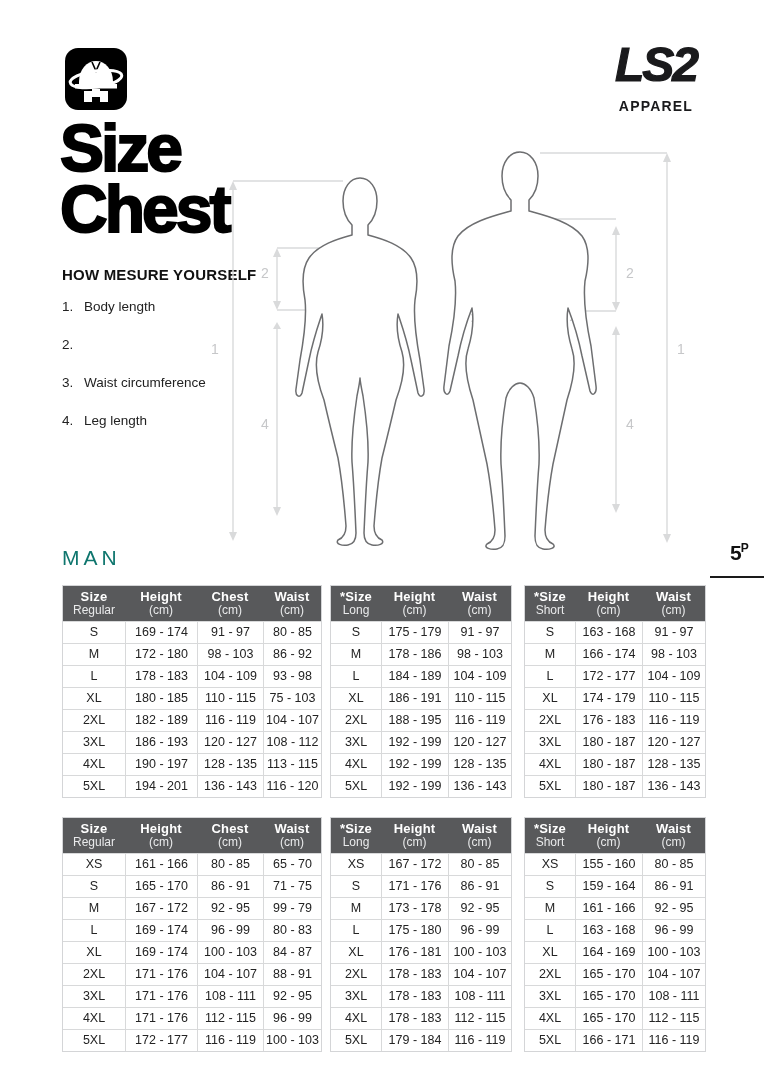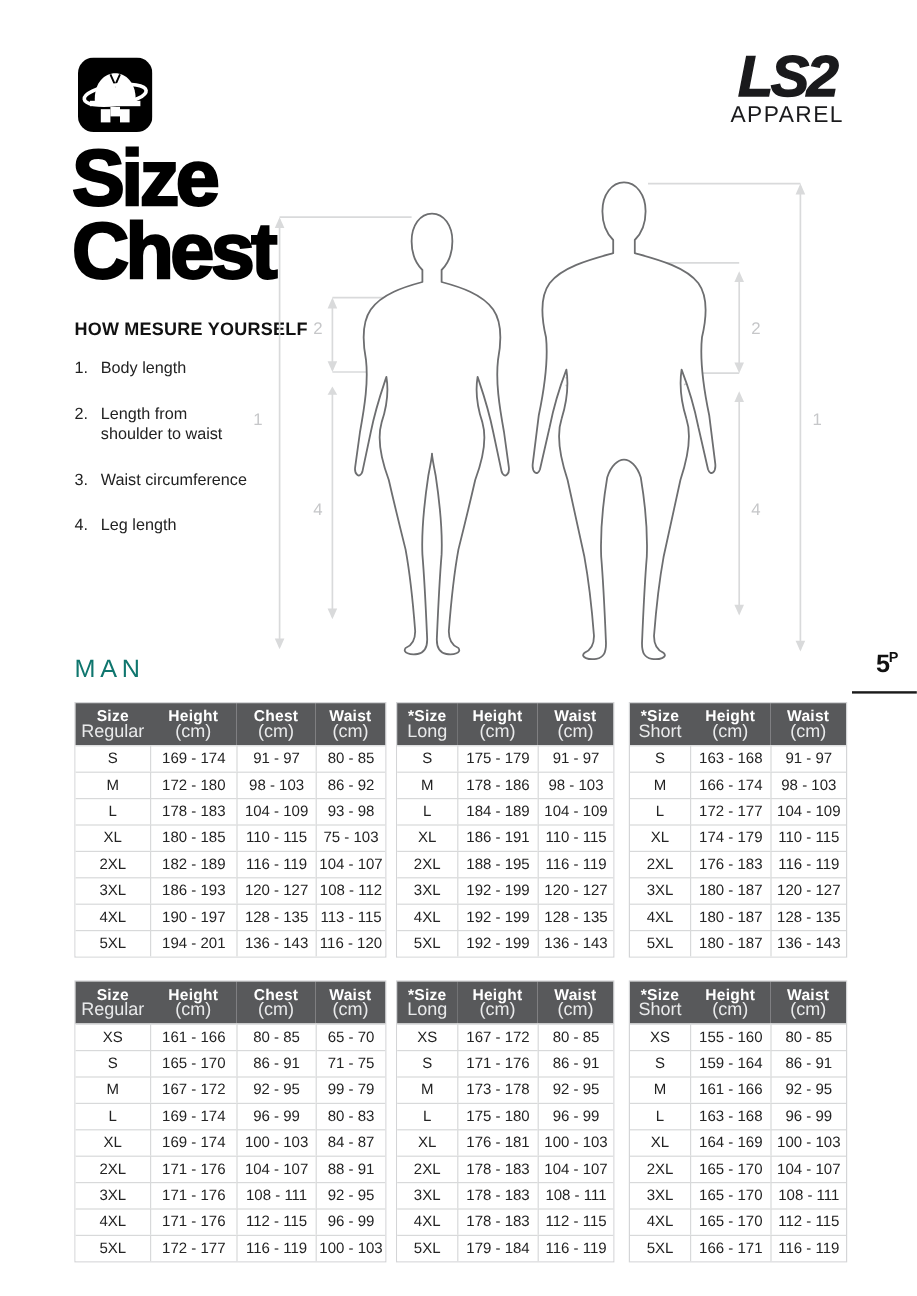--- a/index.html
+++ b/index.html
@@ -5,21 +5,21 @@
   html,body{margin:0;padding:0;}
   body{
     width:764px;height:1080px;position:relative;background:#ffffff;
     font-family:"Liberation Sans", sans-serif;color:#1c1c1c;overflow:hidden;
   }
   
   .logo{position:absolute;left:65px;top:48px;width:62px;height:62px;}
   
   .brand{position:absolute;left:598px;top:46px;width:116px;text-align:center;}
   .brand-name{font-size:48px;font-style:italic;font-weight:900;letter-spacing:-2px;color:#1a1a1c;-webkit-text-stroke:1.2px #1a1a1c;line-height:38px;}
-  .brand-sub{font-size:19px;font-weight:normal;letter-spacing:1.2px;color:#1a1a1c;margin-top:2px;}
+  .brand-sub{font-size:14px;font-weight:bold;letter-spacing:1.2px;color:#1a1a1c;margin-top:14px;}
   
   .title{position:absolute;left:60px;top:118px;font-weight:900;font-size:66px;line-height:61px;letter-spacing:-3px;color:#000;-webkit-text-stroke:2px #000;}
   
   .howto{position:absolute;left:62px;top:266px;width:200px;}
   .howto-title{font-size:15px;font-weight:900;letter-spacing:.2px;color:#111;margin:0 0 15px 0;}
   .howitem{display:flex;gap:9px;font-size:13.5px;line-height:17px;color:#222;margin-bottom:21px;}
   .howitem .num{width:13px;flex:none;}
   
   .figures{position:absolute;left:85px;top:138px;width:600px;height:428px;}
   .measure-label{font-size:14px;fill:#c6c7c9;font-family:"Liberation Sans",sans-serif;}
@@ -36,21 +36,21 @@
   .cols4{grid-template-columns:62px 72px 66px 58px;}
   .cols3{grid-template-columns:50px 67px 63px;}
   #tbl-man-0{left:62px;top:585px;}
   #tbl-man-1{left:330px;top:585px;}
   #tbl-man-2{left:524px;top:585px;}
   #tbl-lady-0{left:62px;top:817px;}
   #tbl-lady-1{left:330px;top:817px;}
   #tbl-lady-2{left:524px;top:817px;}
   .th{background:#58595b;color:#ffffff;text-align:center;padding:4px 0 5px 0;}
   .th .l1{display:block;font-size:13px;font-weight:bold;letter-spacing:.2px;line-height:14px;}
-  .th .l2{display:block;font-size:15px;color:#e9eaeb;line-height:12px;}
+  .th .l2{display:block;font-size:12px;color:#e9eaeb;line-height:12px;}
   .trow{display:contents;}
   .td{height:21px;line-height:21px;text-align:center;font-size:12.5px;color:#232323;
       border-top:1px solid #d8d9da;border-left:1px solid #d8d9da;background:#fff;}
   .td.c0{border-left:none;}
   .figline{stroke:#d9dadb;stroke-width:1.4;fill:none;}
   .figarrow{fill:#d9dadb;}
   .bodyline{fill:#ffffff;stroke:#6d6e70;stroke-width:1.5;stroke-linejoin:round;}
 </style>
 </head>
 <body>
@@ -80,21 +80,20 @@
 
 <div class="howto">
   <div class="howto-title">HOW MESURE YOURSELF</div>
   <div id="howto-list">
       <div class="howitem">
         <span class="num">1.</span>
         <span>Body length</span>
       </div>
       <div class="howitem">
         <span class="num">2.</span>
-        <span>Length from<br>shoulder to waist</span>
       </div>
       <div class="howitem">
         <span class="num">3.</span>
         <span>Waist circumference</span>
       </div>
       <div class="howitem">
         <span class="num">4.</span>
         <span>Leg length</span>
       </div>
     </div>

